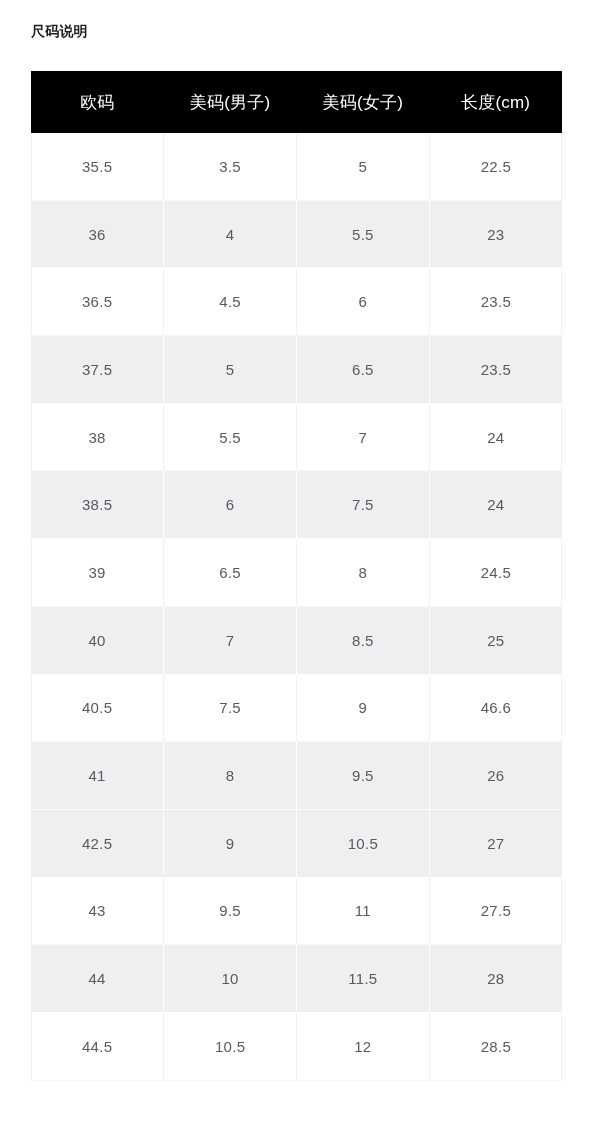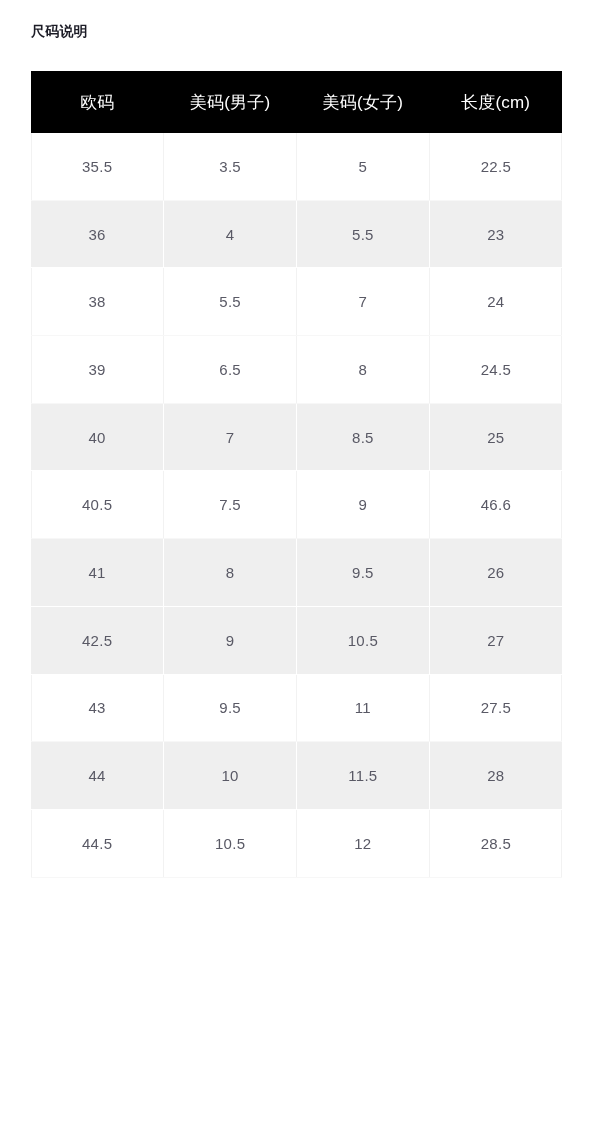--- a/index.html
+++ b/index.html
@@ -138,25 +138,43 @@
             <td>5</td>
             <td>22.5</td>
           </tr>
           <tr class="striped">
             <td>36</td>
             <td>4</td>
             <td>5.5</td>
             <td>23</td>
           </tr>
           <tr>
+            <td>36.5</td>
+            <td>4.5</td>
+            <td>6</td>
+            <td>23.5</td>
+          </tr>
+          <tr class="striped">
+            <td>37.5</td>
+            <td>5</td>
+            <td>6.5</td>
+            <td>23.5</td>
+          </tr>
+          <tr>
             <td>38</td>
             <td>5.5</td>
             <td>7</td>
             <td>24</td>
           </tr>
+          <tr class="striped">
+            <td>38.5</td>
+            <td>6</td>
+            <td>7.5</td>
+            <td>24</td>
+          </tr>
           <tr>
             <td>39</td>
             <td>6.5</td>
             <td>8</td>
             <td>24.5</td>
           </tr>
           <tr class="striped">
             <td>40</td>
             <td>7</td>
             <td>8.5</td>

